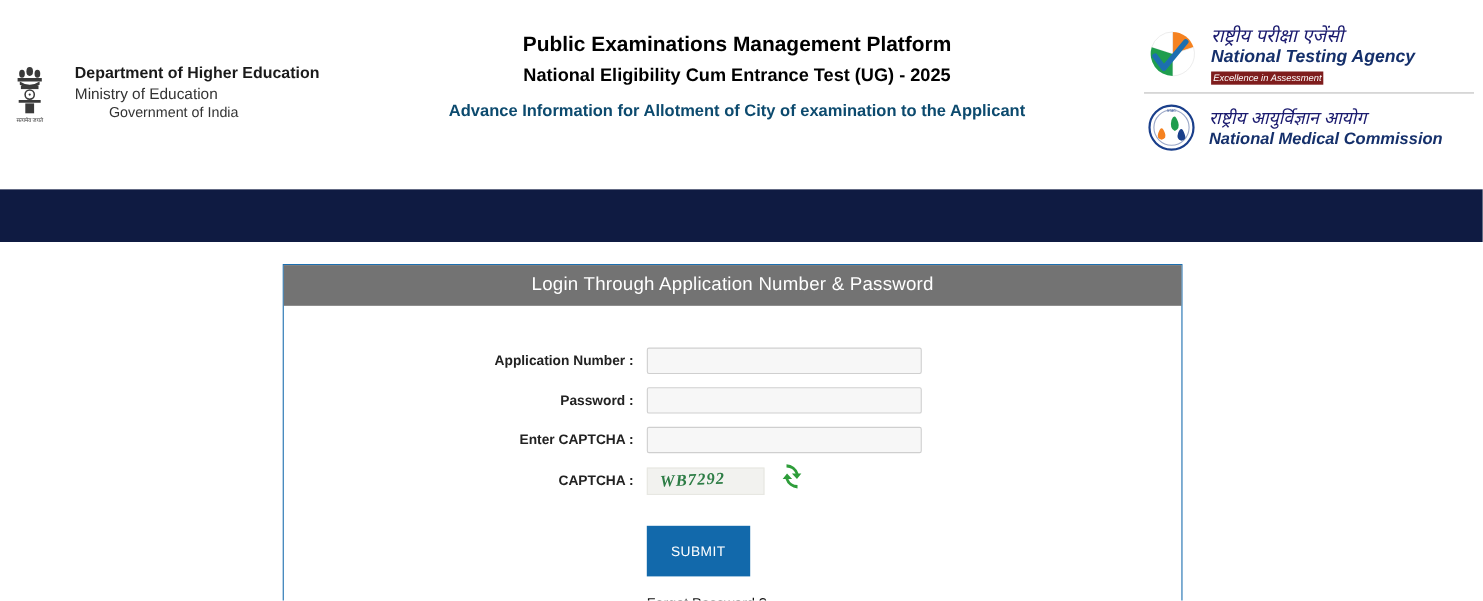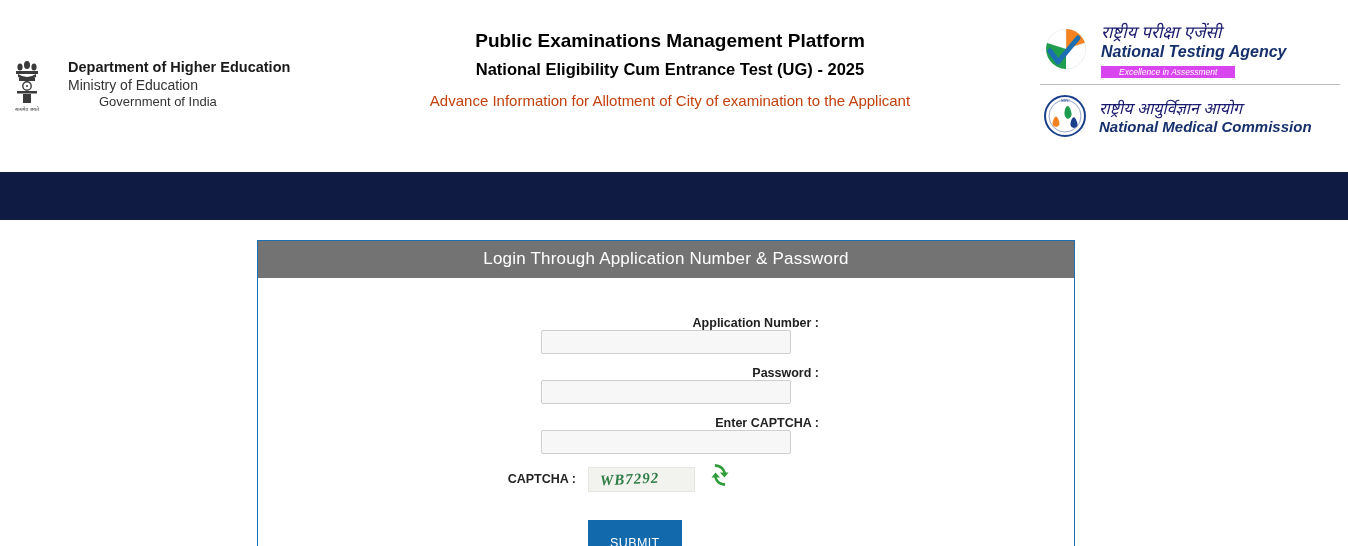--- a/index.html
+++ b/index.html
@@ -66,22 +66,22 @@
     margin-bottom: 8px;
   }
   .title-block .t2 {
     font-size: 16.5px;
     font-weight: bold;
     color: #000000;
     margin-bottom: 12px;
   }
   .title-block .t3 {
     font-size: 15px;
-    font-weight: normal;
-    color: #c2410c;
+    font-weight: bold;
+    color: #0c4a6e;
     line-height: 1.36;
   }
 
   .logos {
     position: absolute;
     right: 8px;
     top: 22px;
     width: 300px;
     font-style: italic;
   }
@@ -102,24 +102,24 @@
     line-height: 1.15;
   }
   .nta-text .en {
     font-size: 16px;
     color: #15306b;
     font-weight: bold;
     line-height: 1.15;
   }
   .nta-text .tag {
     display: inline-block;
-    background: #d946ef;
+    background: #7f1d1d;
     color: #ffffff;
     font-size: 8.5px;
-    padding: 1px 18px;
+    padding: 1px 2px;
     margin-top: 2px;
   }
   .nmc-text .hi {
     font-size: 16px;
     color: #1a1a6e;
     line-height: 1.15;
   }
   .nmc-text .en {
     font-size: 15px;
     color: #15306b;
@@ -152,21 +152,20 @@
     padding: 8px 0 9px 0;
     letter-spacing: .2px;
   }
   .panel-body {
     padding: 38px 0 10px 0;
   }
   .form-row {
     display: flex;
     align-items: center;
     margin-bottom: 12px;
-    flex-direction: column;
   }
   .form-label {
     width: 330px;
     text-align: right;
     padding-right: 12px;
     font-size: 12.5px;
     font-weight: bold;
     color: #222222;
     box-sizing: border-box;
   }

